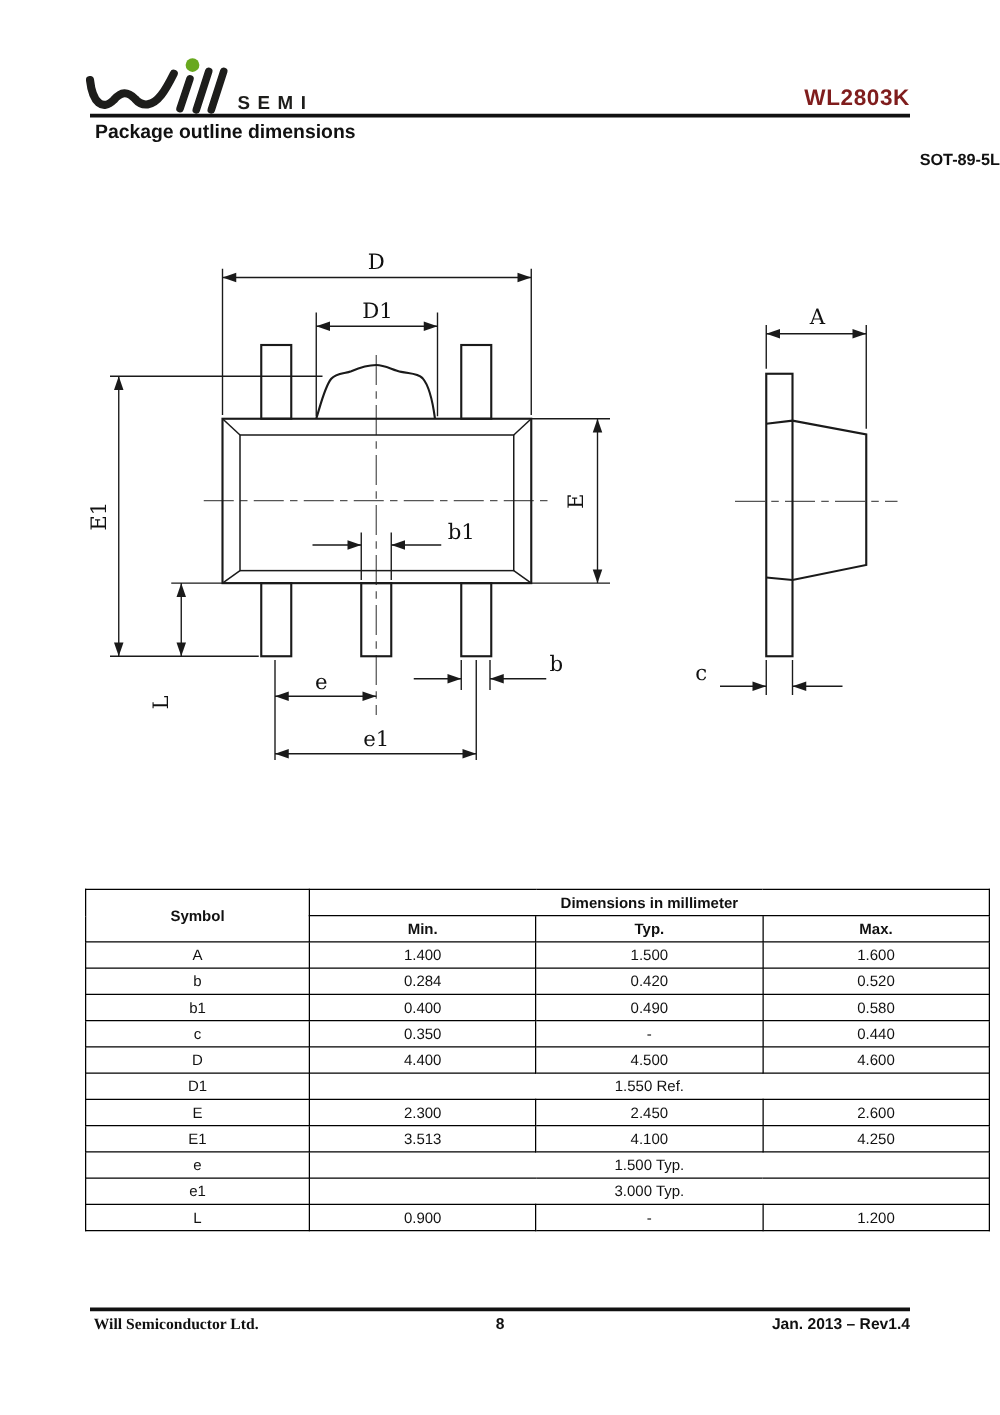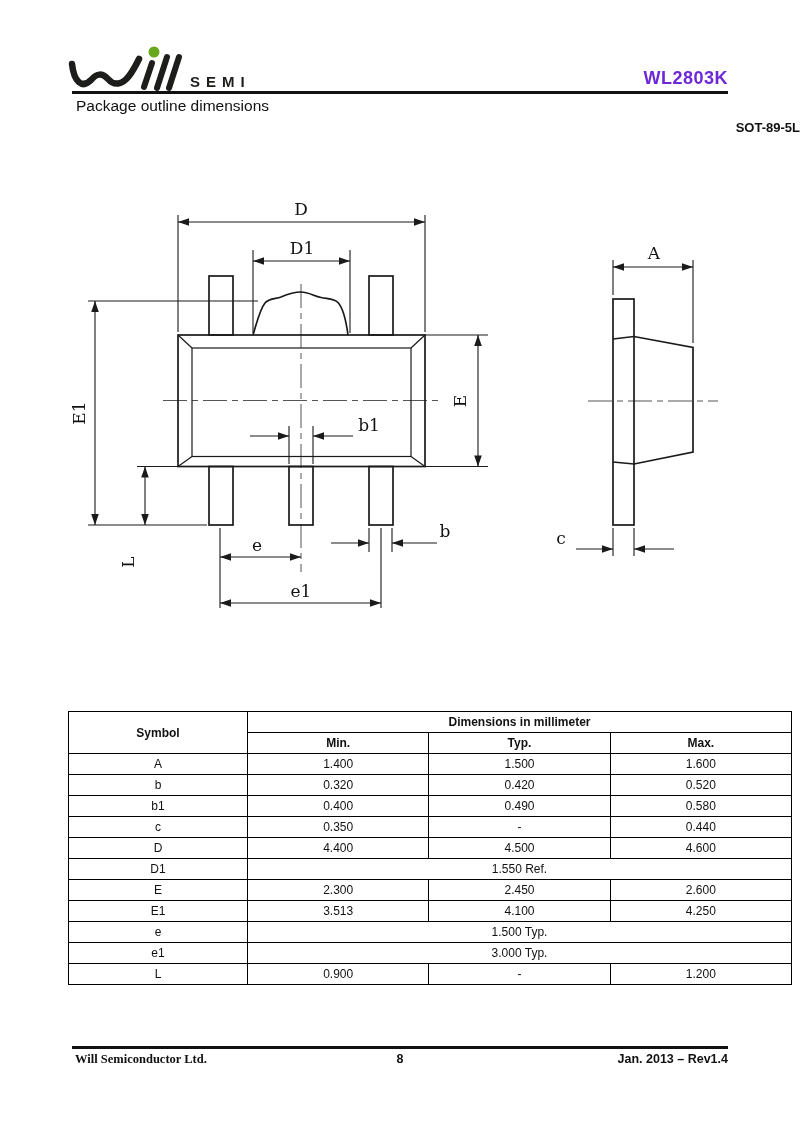--- a/index.html
+++ b/index.html
@@ -5,26 +5,26 @@
   html,body{margin:0;padding:0;background:#888;}
   .page{
     position:relative;width:800px;height:1132px;background:#ffffff;
     margin:0 auto;overflow:hidden;
     font-family:"Liberation Sans",sans-serif;color:#000;
   }
   
   .logo-svg{position:absolute;left:60px;top:42px;width:215px;height:52px;}
   .part-number{
     position:absolute;top:68px;right:72px;
-    font-size:18px;font-weight:bold;letter-spacing:0.5px;color:#6d28d9;
+    font-size:18px;font-weight:bold;letter-spacing:0.5px;color:#7f1d1d;
   }
   .header-rule{position:absolute;left:72px;top:91px;width:656px;height:2.5px;background:#111;}
   .section-title{
     position:absolute;left:76px;top:97px;
-    font-size:15.5px;font-weight:normal;color:#111;
+    font-size:15.5px;font-weight:bold;color:#111;
   }
   .package-name{
     position:absolute;left:0;top:120px;width:800px;text-align:right;
     font-size:13px;font-weight:bold;color:#111;
   }
   
   .drawing-svg{position:absolute;left:0;top:195px;width:800px;height:445px;}
   .drawing-svg .outline{fill:none;stroke:#1a1a1a;stroke-width:1.7;}
   .drawing-svg .thin{fill:none;stroke:#1a1a1a;stroke-width:1.2;}
   .drawing-svg .dim{fill:none;stroke:#1a1a1a;stroke-width:1.1;}
@@ -186,21 +186,21 @@
     </thead>
     <tbody>
         <tr>
           <td>A</td>
           <td>1.400</td>
           <td>1.500</td>
           <td>1.600</td>
         </tr>
         <tr>
           <td>b</td>
-          <td>0.320</td>
+          <td>0.284</td>
           <td>0.420</td>
           <td>0.520</td>
         </tr>
         <tr>
           <td>b1</td>
           <td>0.400</td>
           <td>0.490</td>
           <td>0.580</td>
         </tr>
         <tr>

